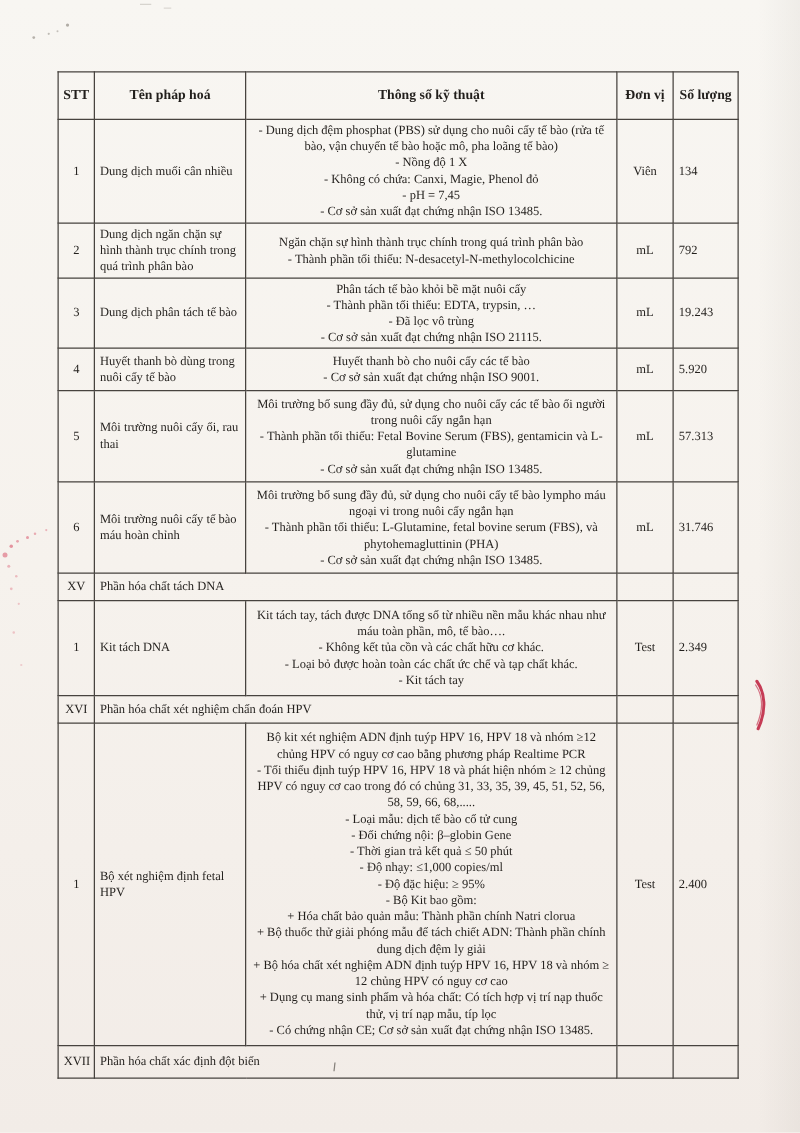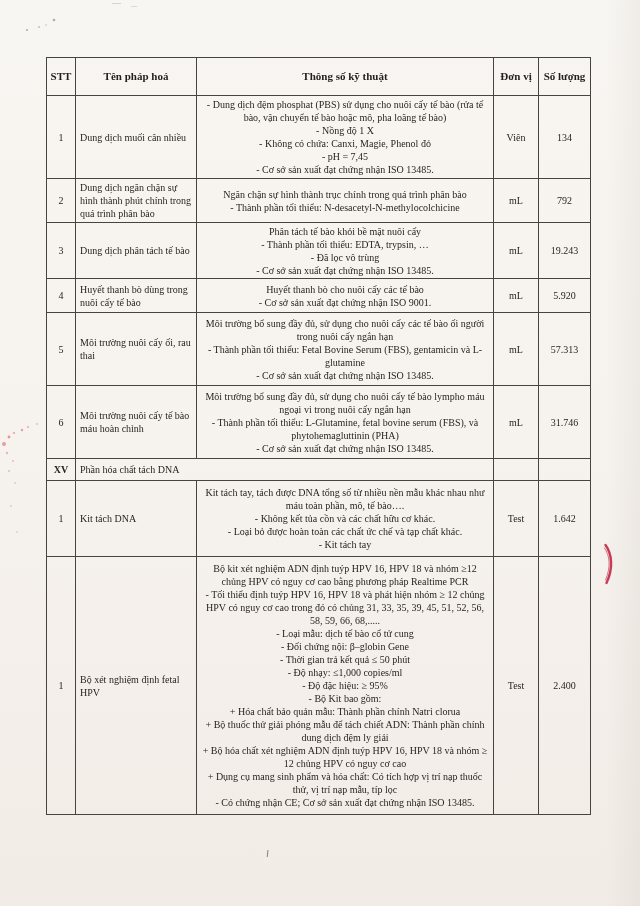--- a/index.html
+++ b/index.html
@@ -33,23 +33,23 @@
     padding:1px 4px;
     background:transparent;
   }
   table.doc th{
     font-size:11px;font-weight:bold;text-align:center;padding:2px;
   }
   .c-stt{text-align:center;padding:1px 1px;}
   .c-name{text-align:left;}
   .c-specs{text-align:center;white-space:pre-line;}
   .c-unit{text-align:center;padding:1px 1px;}
-  .c-qty{text-align:center;padding-right:5px;}
+  .c-qty{text-align:left;padding-right:5px;}
   .c-sectitle{font-weight:normal;text-align:left;padding-left:6px;}
-  .b{font-weight:bold;}
+  .b{font-weight:normal;}
   
   .h-hdr{height:38px}
   .h-r0{height:83px}
   .h-r1{height:44px}
   .h-r2{height:56px}
   .h-r3{height:34px}
   .h-r4{height:73px}
   .h-r5{height:73px}
   .h-s6{height:22px}
   .h-r7{height:76px}
@@ -124,33 +124,33 @@
         <td class="c-specs">- Dung dịch đệm phosphat (PBS) sử dụng cho nuôi cấy tế bào (rửa tế bào, vận chuyển tế bào hoặc mô, pha loãng tế bào)
 - Nồng độ 1 X
 - Không có chứa: Canxi, Magie, Phenol đỏ
 - pH = 7,45
 - Cơ sở sản xuất đạt chứng nhận ISO 13485.</td>
         <td class="c-unit">Viên</td>
         <td class="c-qty">134</td>
       </tr>
       <tr class="h-r1">
         <td class="c-stt">2</td>
-        <td class="c-name">Dung dịch ngăn chặn sự hình thành phút chính trong quá trình phân bào</td>
+        <td class="c-name">Dung dịch ngăn chặn sự hình thành trục chính trong quá trình phân bào</td>
         <td class="c-specs">Ngăn chặn sự hình thành trục chính trong quá trình phân bào
 - Thành phần tối thiểu: N-desacetyl-N-methylocolchicine</td>
         <td class="c-unit">mL</td>
         <td class="c-qty">792</td>
       </tr>
       <tr class="h-r2">
         <td class="c-stt">3</td>
         <td class="c-name">Dung dịch phân tách tế bào</td>
         <td class="c-specs">Phân tách tế bào khỏi bề mặt nuôi cấy
 - Thành phần tối thiểu: EDTA, trypsin, …
 - Đã lọc vô trùng
-- Cơ sở sản xuất đạt chứng nhận ISO 13485.</td>
+- Cơ sở sản xuất đạt chứng nhận ISO 21115.</td>
         <td class="c-unit">mL</td>
         <td class="c-qty">19.243</td>
       </tr>
       <tr class="h-r3">
         <td class="c-stt">4</td>
         <td class="c-name">Huyết thanh bò dùng trong nuôi cấy tế bào</td>
         <td class="c-specs">Huyết thanh bò cho nuôi cấy các tế bào
 - Cơ sở sản xuất đạt chứng nhận ISO 9001.</td>
         <td class="c-unit">mL</td>
         <td class="c-qty">5.920</td>
@@ -180,36 +180,48 @@
         <td></td>
       </tr>
       <tr class="h-r7">
         <td class="c-stt">1</td>
         <td class="c-name">Kit tách DNA</td>
         <td class="c-specs">Kit tách tay, tách được DNA tổng số từ nhiều nền mẫu khác nhau như máu toàn phần, mô, tế bào….
 - Không kết tủa cồn và các chất hữu cơ khác.
 - Loại bỏ được hoàn toàn các chất ức chế và tạp chất khác.
 - Kit tách tay</td>
         <td class="c-unit">Test</td>
-        <td class="c-qty">1.642</td>
+        <td class="c-qty">2.349</td>
+      </tr>
+      <tr class="h-s8">
+        <td class="c-stt b">XVI</td>
+        <td class="c-sectitle" colspan="2">Phần hóa chất xét nghiệm chẩn đoán HPV</td>
+        <td></td>
+        <td></td>
       </tr>
       <tr class="h-r9">
         <td class="c-stt">1</td>
         <td class="c-name">Bộ xét nghiệm định fetal HPV</td>
         <td class="c-specs">Bộ kit xét nghiệm ADN định tuýp HPV 16, HPV 18 và nhóm ≥12 chủng HPV có nguy cơ cao bằng phương pháp Realtime PCR
 - Tối thiểu định tuýp HPV 16, HPV 18 và phát hiện nhóm ≥ 12 chủng HPV có nguy cơ cao trong đó có chủng 31, 33, 35, 39, 45, 51, 52, 56, 58, 59, 66, 68,.....
 - Loại mẫu: dịch tế bào cổ tử cung
 - Đối chứng nội: β–globin Gene
 - Thời gian trả kết quả ≤ 50 phút
 - Độ nhạy: ≤1,000 copies/ml
 - Độ đặc hiệu: ≥ 95%
 - Bộ Kit bao gồm:
 + Hóa chất bảo quản mẫu: Thành phần chính Natri clorua
 + Bộ thuốc thử giải phóng mẫu để tách chiết ADN: Thành phần chính dung dịch đệm ly giải
 + Bộ hóa chất xét nghiệm ADN định tuýp HPV 16, HPV 18 và nhóm ≥ 12 chủng HPV có nguy cơ cao
 + Dụng cụ mang sinh phẩm và hóa chất: Có tích hợp vị trí nạp thuốc thử, vị trí nạp mẫu, típ lọc
 - Có chứng nhận CE; Cơ sở sản xuất đạt chứng nhận ISO 13485.</td>
         <td class="c-unit">Test</td>
         <td class="c-qty">2.400</td>
       </tr>
+      <tr class="h-s10">
+        <td class="c-stt b">XVII</td>
+        <td class="c-sectitle" colspan="2">Phần hóa chất xác định đột biến</td>
+        <td></td>
+        <td></td>
+      </tr>
     </tbody>
   </table>
 </div>
 
 </body></html>

